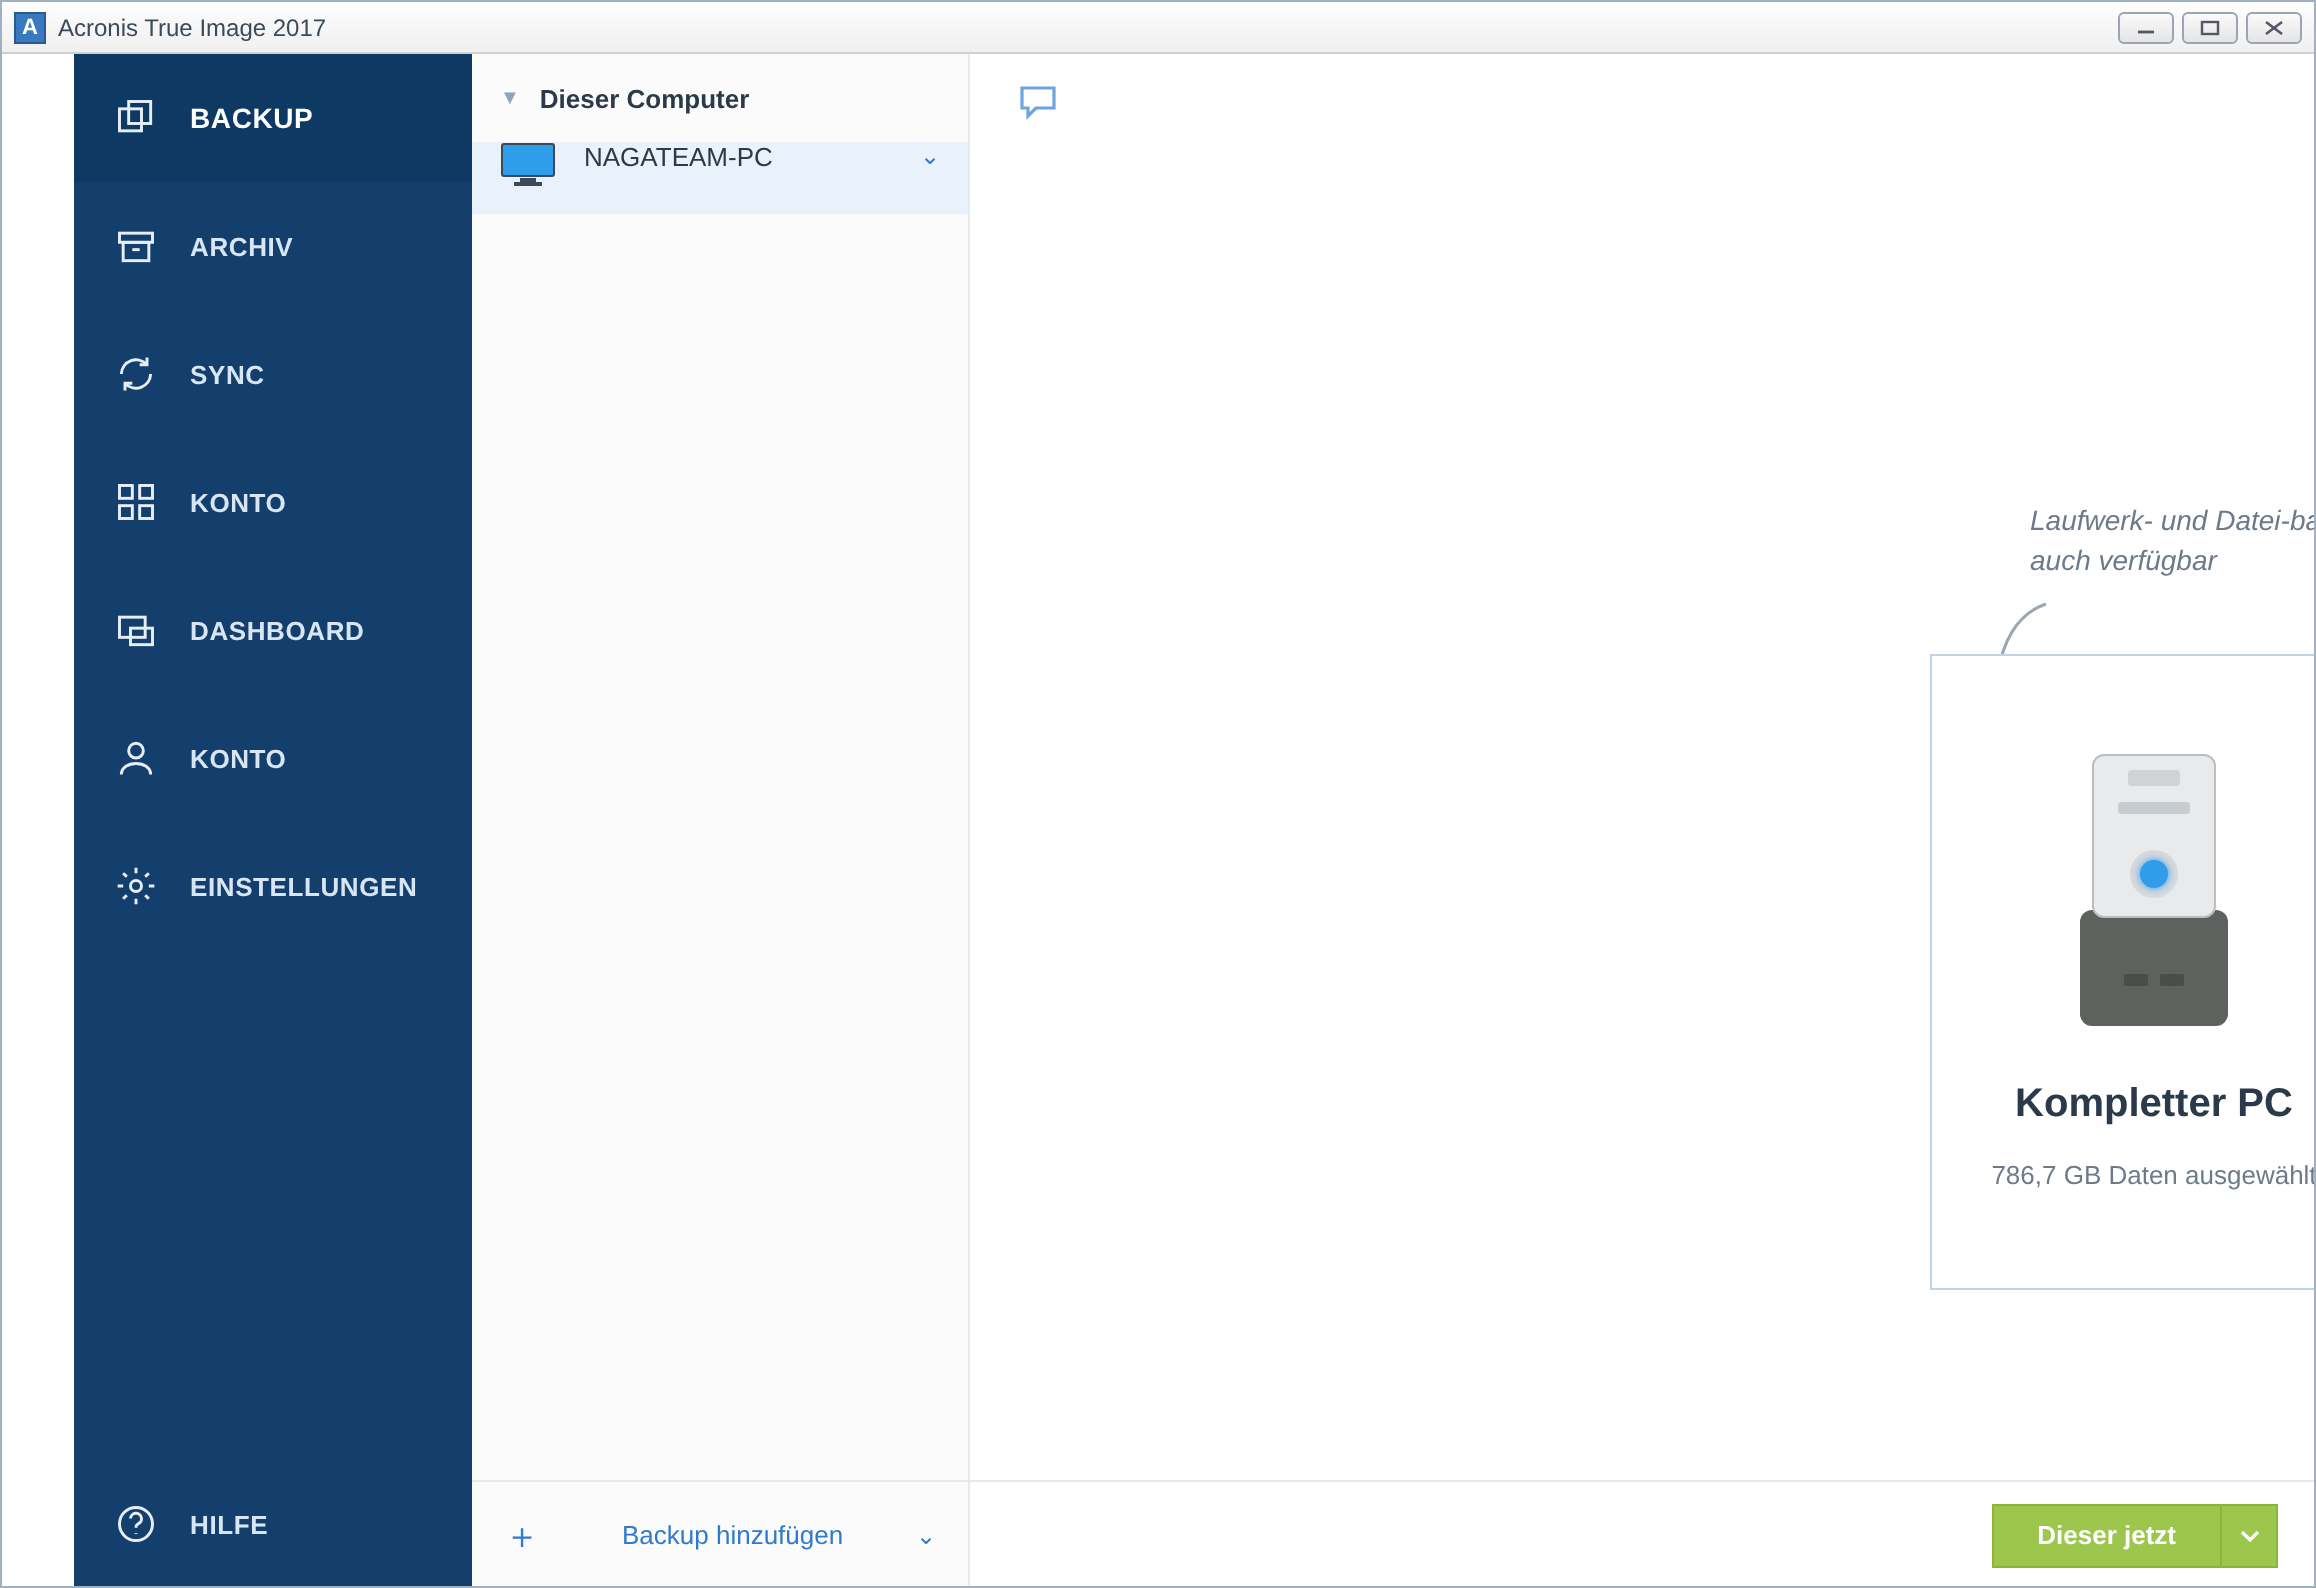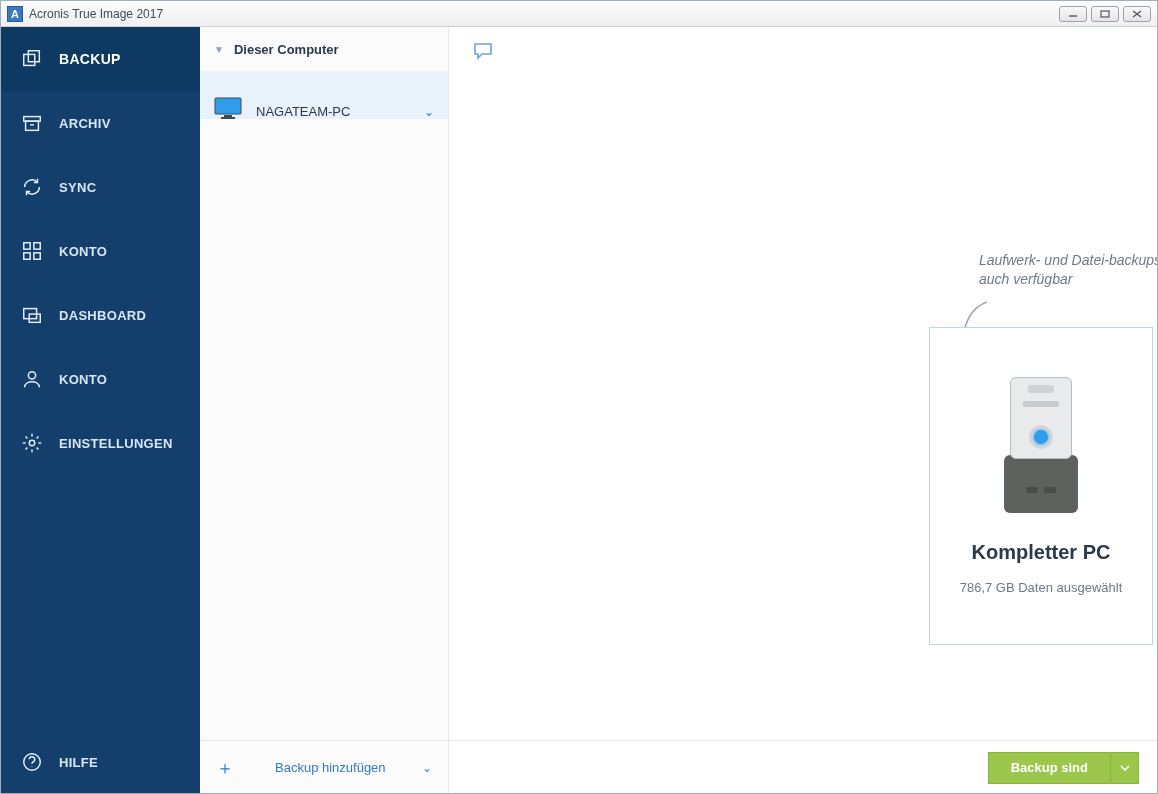--- a/index.html
+++ b/index.html
@@ -19,42 +19,42 @@
 .titlebar .title { flex: 1; }
 .titlebar .win-btns { display: flex; gap: 4px; }
 .titlebar .win-btn {
   width: 28px; height: 16px; border: 1px solid #9aa5b0; border-radius: 3px;
   background: linear-gradient(#fafafa,#e5e5e5); display: flex; align-items: center; justify-content: center;
   font-size: 9px; color: #556; cursor: default;
 }
 
 
 .app { display: flex; height: 767px; }
-.sidebar { width: 199px; background: #143f6d; color: #fff; display: flex; flex-direction: column; }
+.sidebar { width: 199px; background: #143f6d; color: #fff; display: flex; flex-direction: column; margin-left: 36px; }
 .middle { width: 249px; background: #fbfbfc; border-right: 1px solid #e5e8ec; display: flex; flex-direction: column; }
 .main { flex: 1; background: #fff; display: flex; flex-direction: column; }
 
 
 .nav-item {
   height: 64px; display: flex; align-items: center; padding: 0 20px; gap: 16px;
   color: #d8e5f3; font-size: 13px; font-weight: 600; letter-spacing: 0.3px; cursor: pointer;
 }
 .nav-item.active { background: #0d3963; color: #fff; font-weight: 700; font-size: 14px; }
 .nav-item .nav-icon { width: 22px; height: 22px; display: flex; align-items: center; justify-content: center; }
 .nav-item .nav-icon svg { stroke: #e6eef8; fill: none; stroke-width: 1.6; }
 .sidebar .spacer { flex: 1; }
 
 
 .tree-header {
   height: 44px; display: flex; align-items: center; padding: 0 14px; gap: 10px;
   color: #2b3a4a; font-size: 13px; font-weight: 600;
 }
 .tree-header .caret { color: #8fa3ba; font-size: 10px; }
 .device-item {
-  height: 48px; display: flex; align-items: flex-end; padding: 0 14px; gap: 14px;
+  height: 36px; display: flex; align-items: flex-start; padding: 0 14px; gap: 14px;
   background: #e9f1fb; color: #2b3a4a; font-size: 13px; cursor: pointer;
 }
 .device-item .monitor-icon { width: 28px; height: 22px; }
 .device-item .label { flex: 1; }
 .device-item .chev { color: #2f7acc; font-size: 12px; }
 .middle .flex-fill { flex: 1; }
 .add-backup {
   height: 54px; border-top: 1px solid #e5e8ec; display: flex; align-items: center; padding: 0 16px; gap: 16px;
   color: #2f7acc; font-size: 13px; cursor: pointer;
 }
@@ -273,21 +273,21 @@
           </div>
           <div class="card-title">Kompletter PC</div>
           <div class="card-sub">786,7 GB Daten ausgewählt</div>
         </div>
 
       </div>
     </div>
 
     <div class="action-bar">
       <div class="backup-btn">
-        <div class="main-part">Backup sind</div>
+        <div class="main-part">Dieser jetzt</div>
         <div class="drop-part">
           <svg width="10" height="6" viewBox="0 0 10 6" fill="none" stroke="#fff" stroke-width="1.6">
               <polyline points="1 1 5 5 9 1"></polyline>
             </svg>
         </div>
       </div>
     </div>
   </div>
 </div>
 

